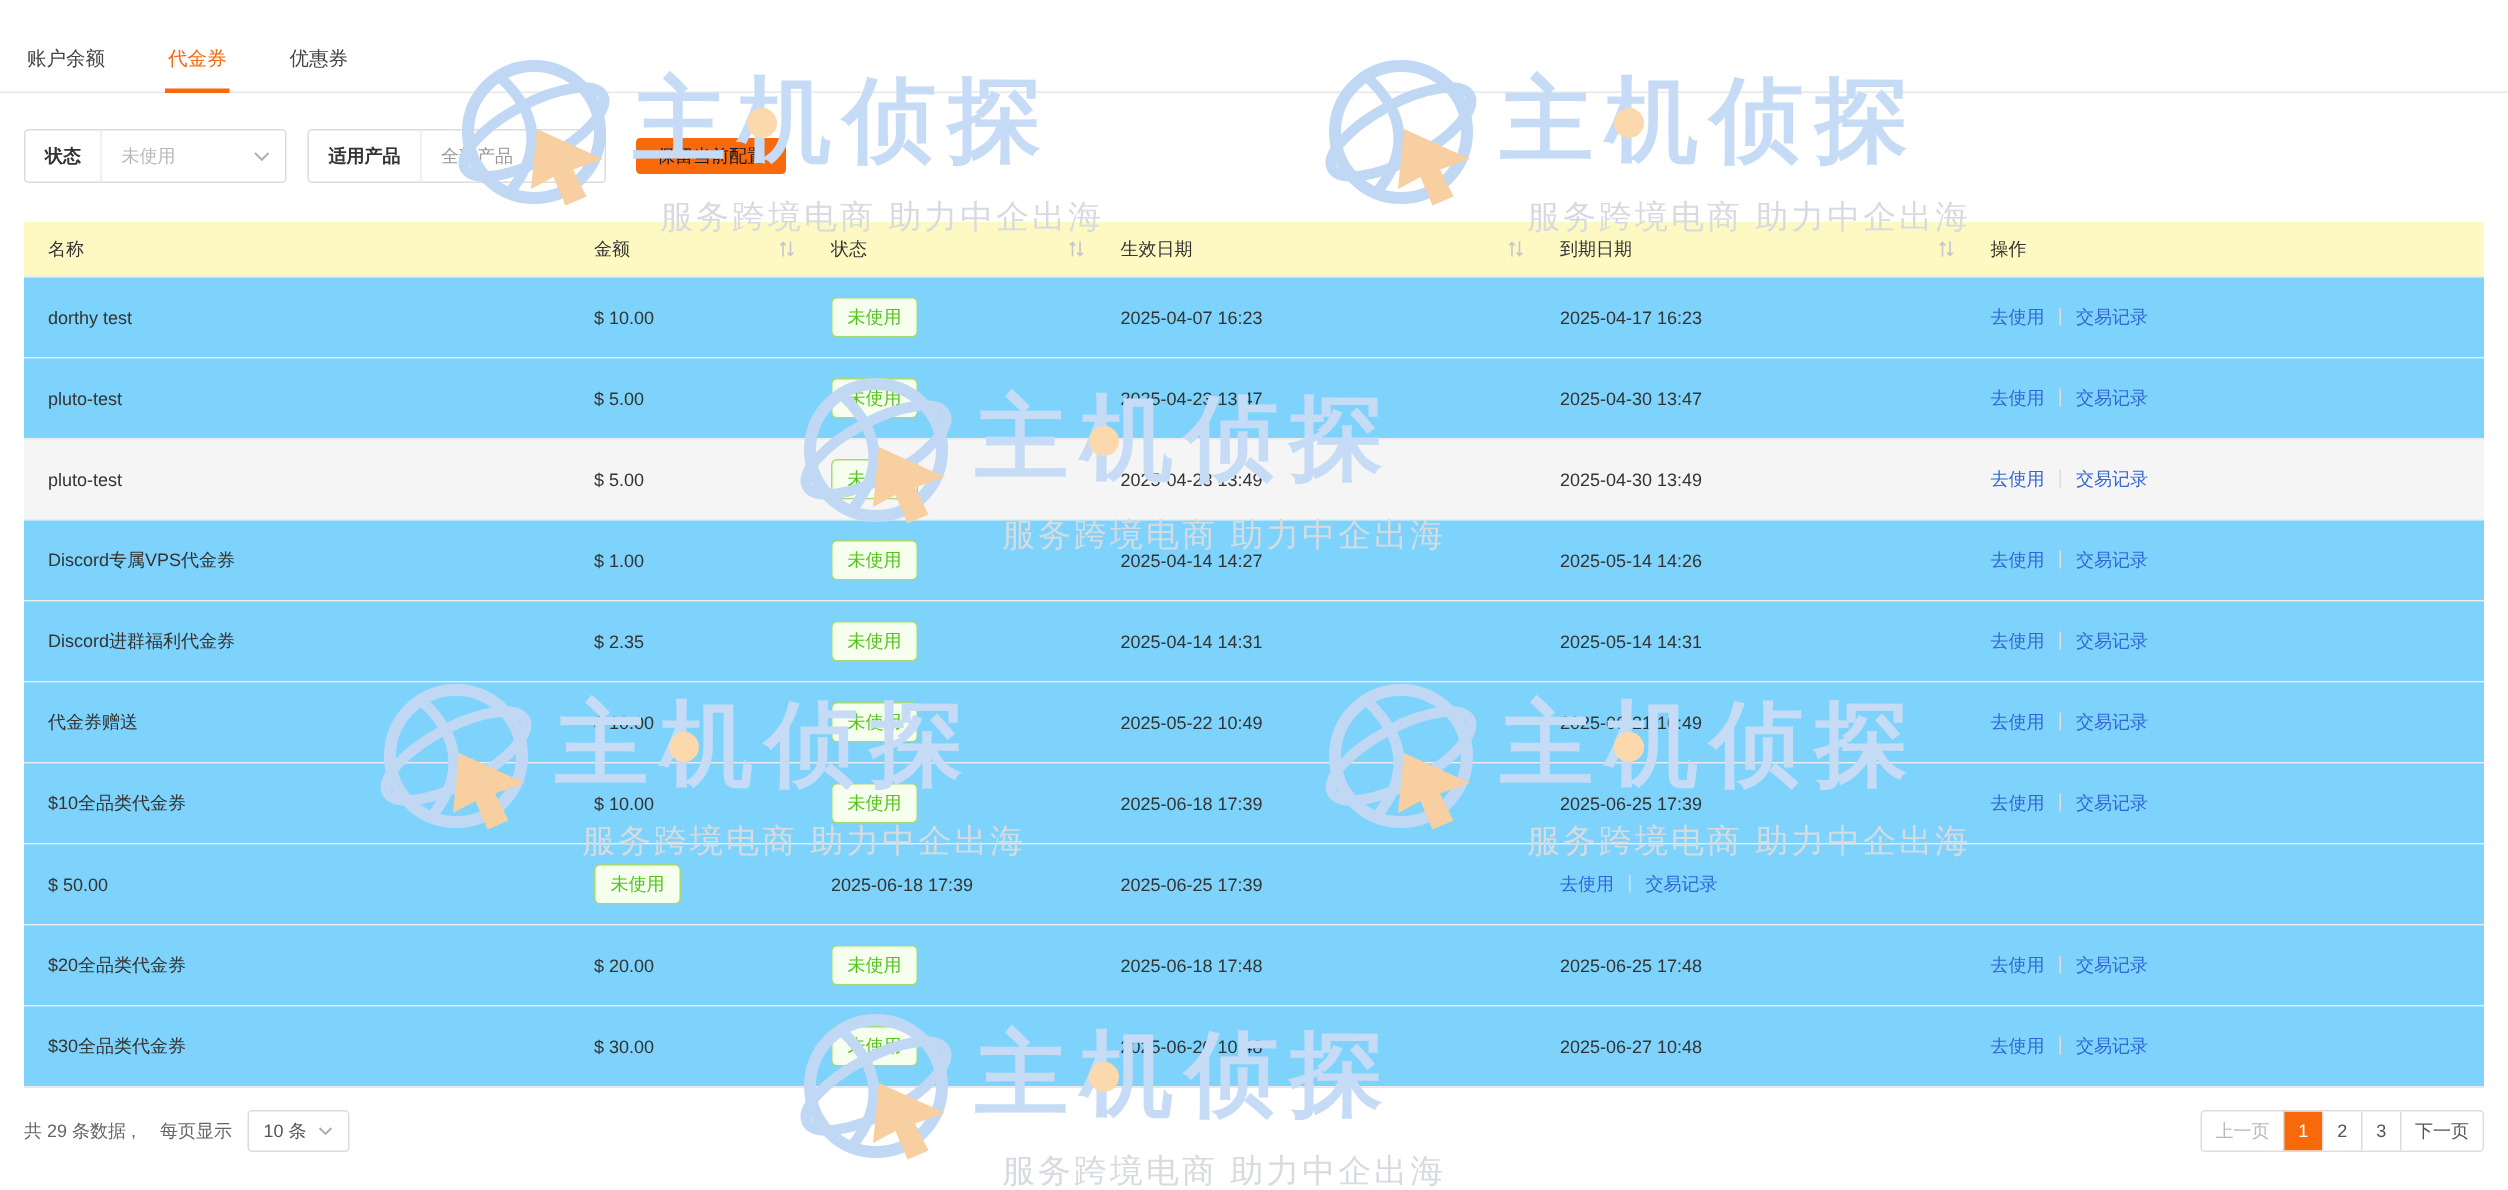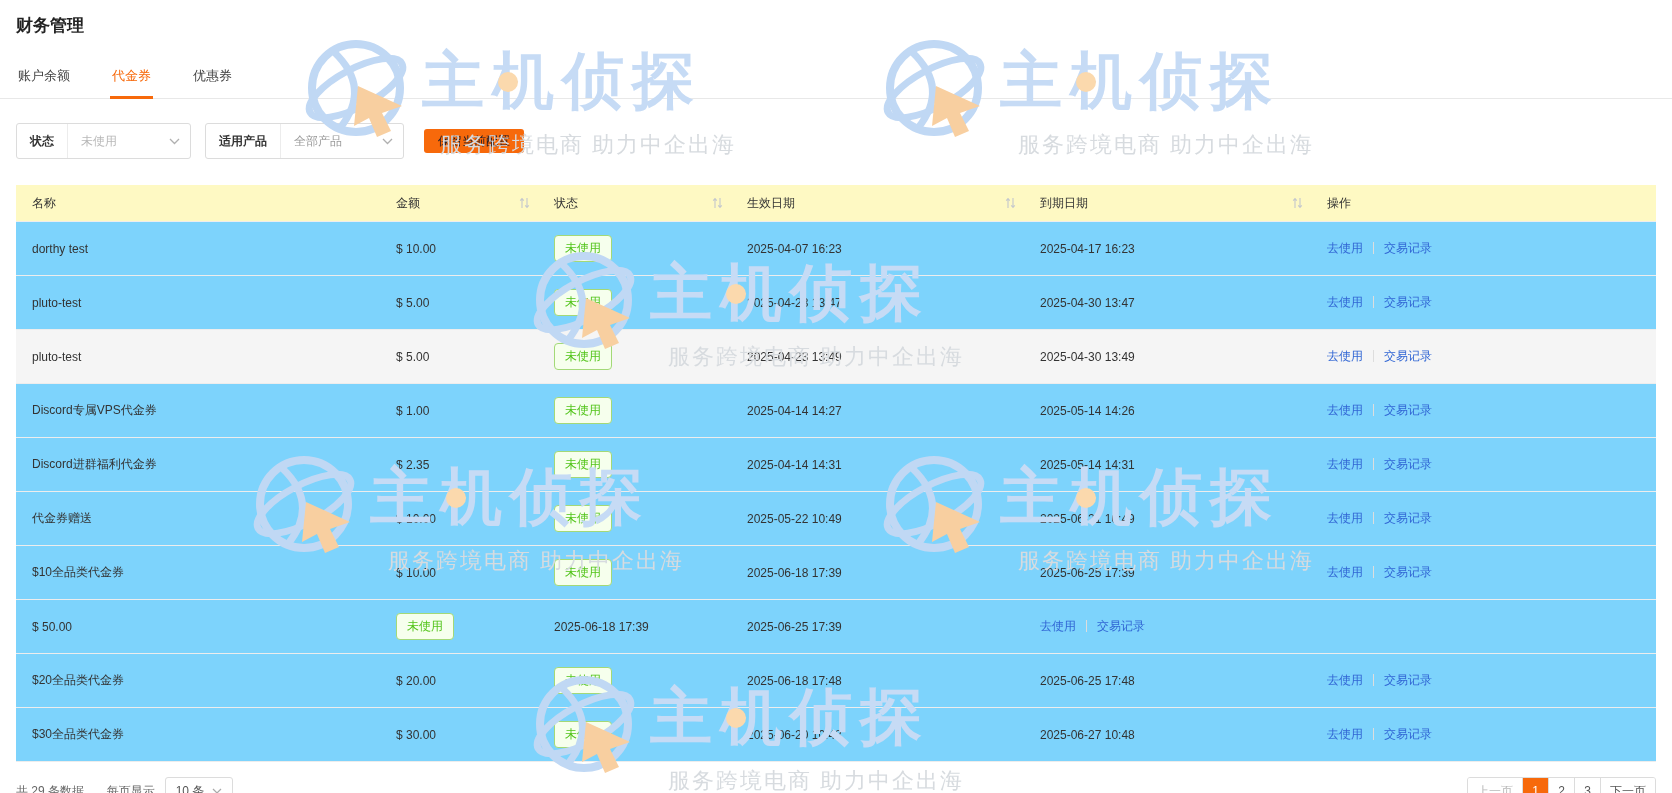--- a/index.html
+++ b/index.html
@@ -50,21 +50,20 @@
   .wm-logo{position:absolute;left:0;top:0;}
   .wm-title{position:absolute;left:122px;top:16px;font-size:62px;font-weight:bold;color:#c6dbf5;letter-spacing:8px;white-space:nowrap;line-height:1;}
   .wm-sub{position:absolute;left:140px;top:96px;font-size:22px;color:#d7dbdf;letter-spacing:2px;white-space:nowrap;}
   .wm-dot{position:absolute;left:198px;top:38px;width:20px;height:20px;border-radius:50%;background:#fbd9ad;}
 </style>
 </head>
 <body>
 
 <div class="page">
 
-  <h1 class="page-title">财务管理</h1>
 
   <div class="tabs">
     <div class="tab">账户余额</div>
     <div class="tab active">代金券</div>
     <div class="tab">优惠券</div>
   </div>
 
   <div class="filters">
     <div class="fbox">
       <span class="flabel">状态</span>

